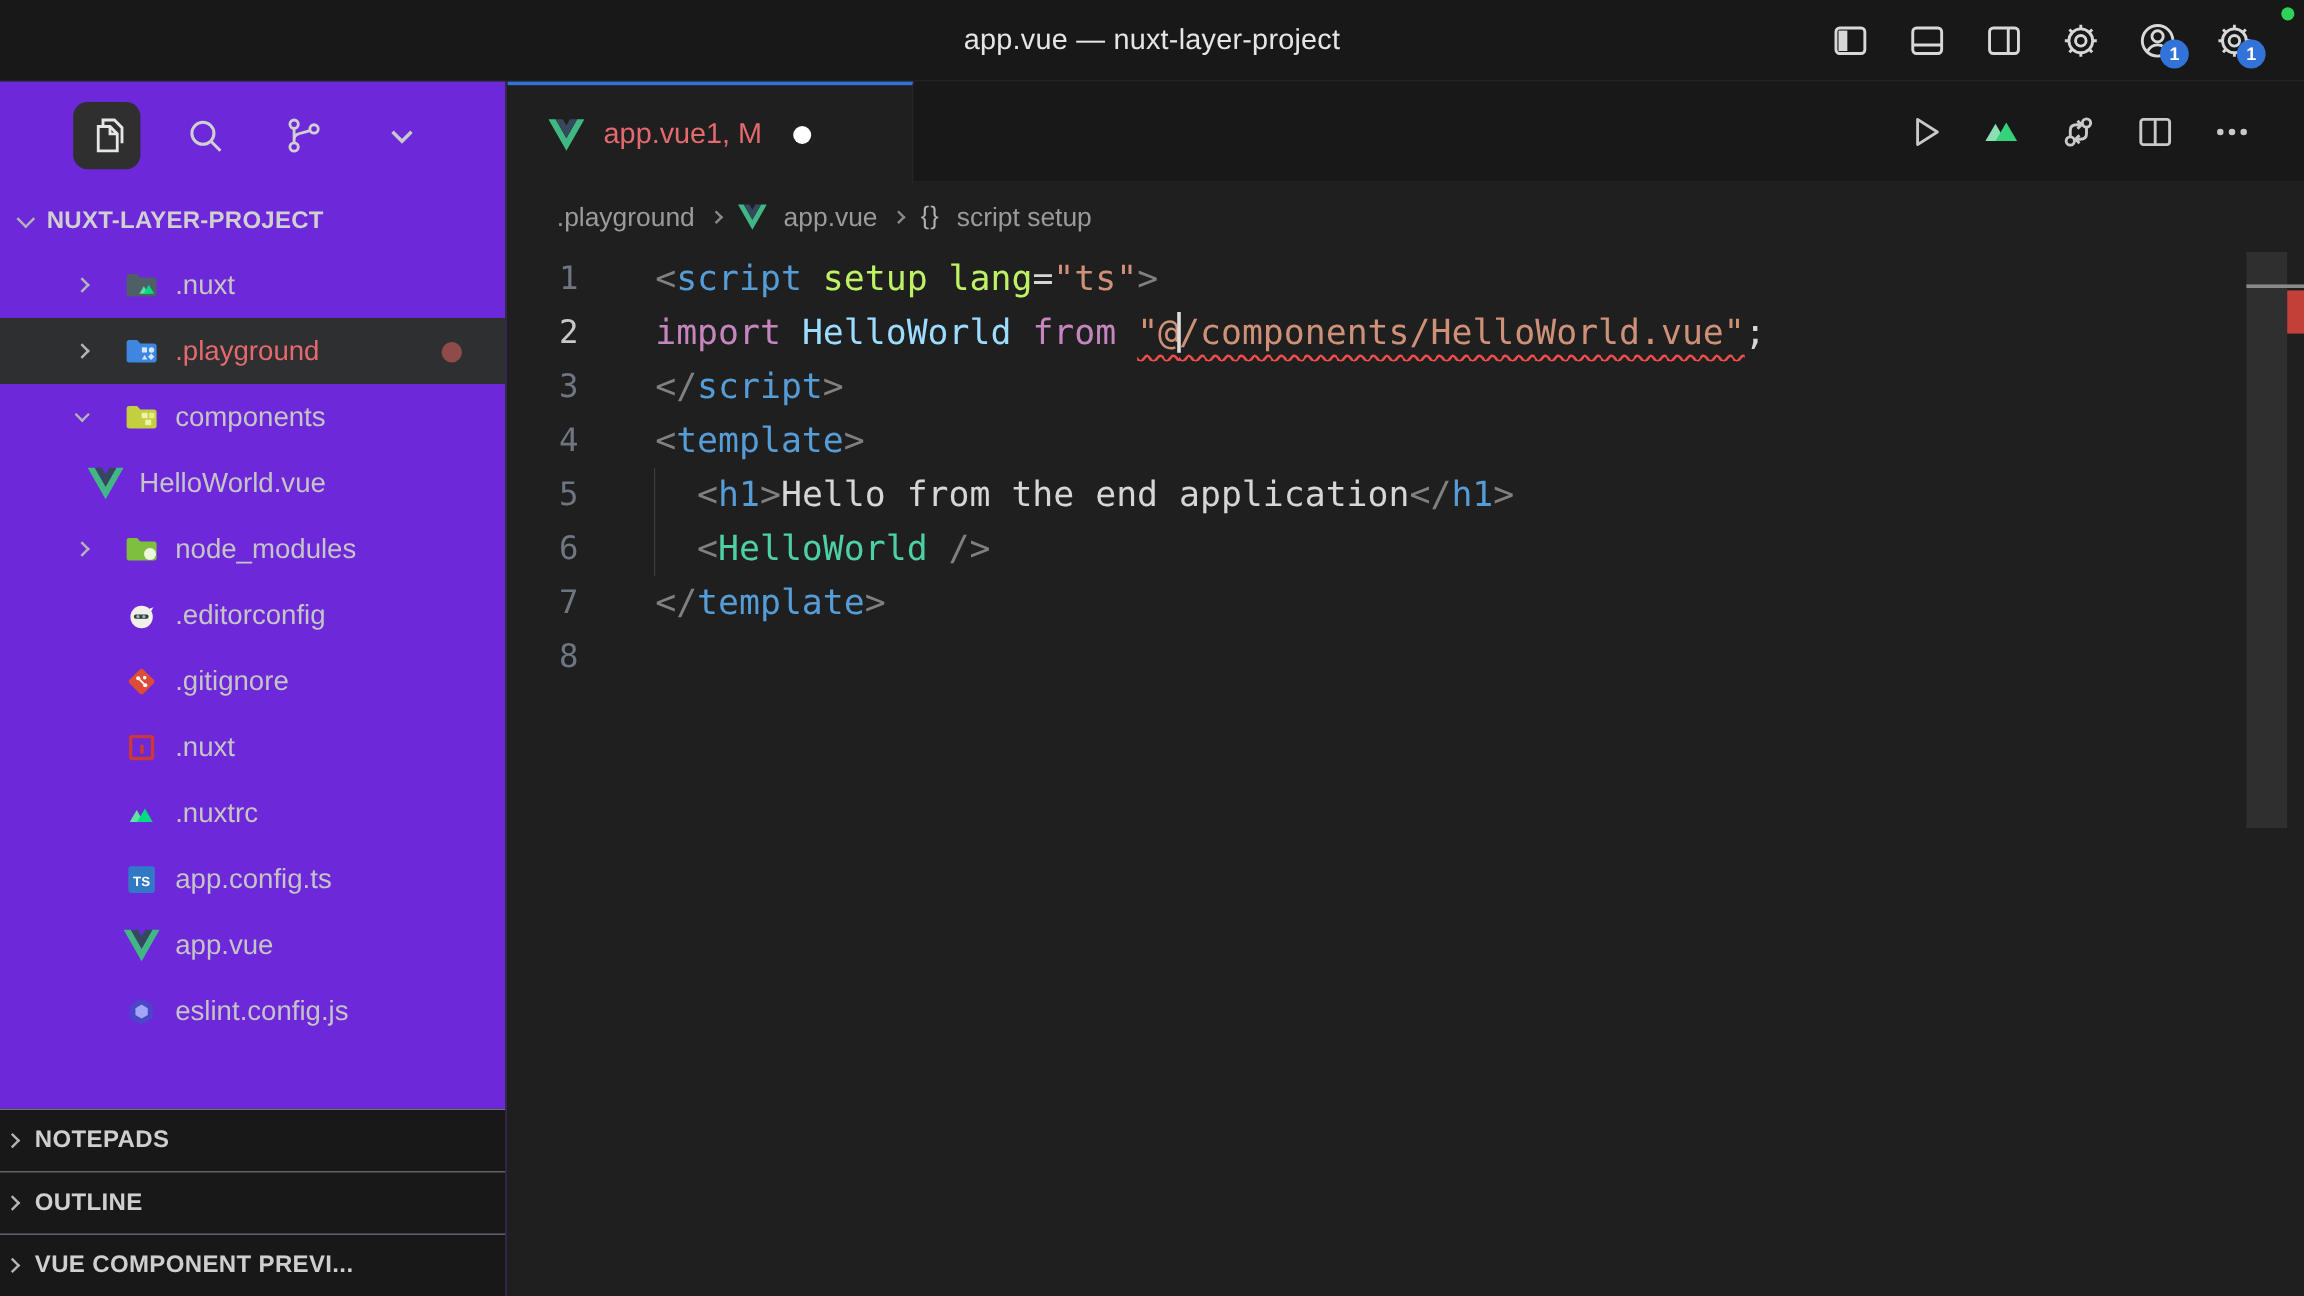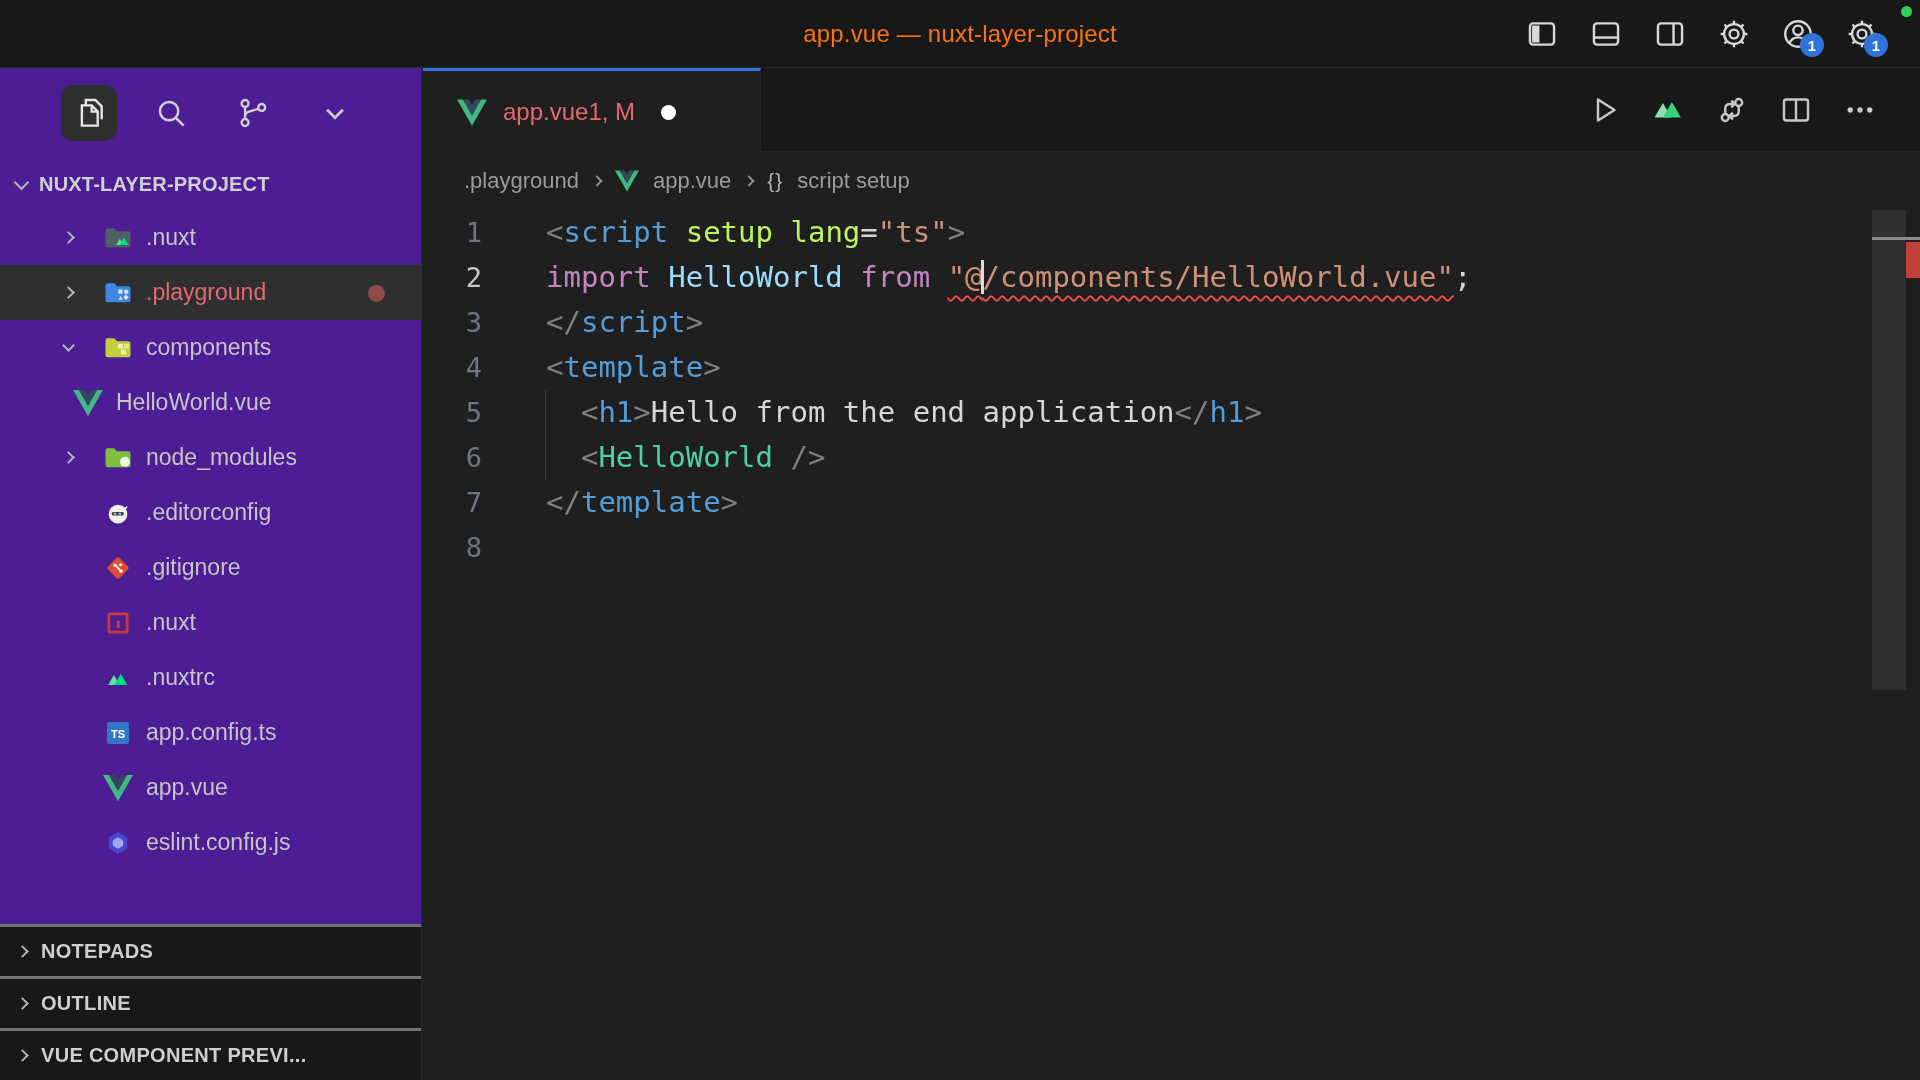--- a/index.html
+++ b/index.html
@@ -3,30 +3,30 @@
 <meta charset="utf-8">
 <style>
   html,body{margin:0;padding:0;background:#1f1f1f;}
   *{box-sizing:border-box;}
   .window{position:relative;width:1920px;height:1080px;overflow:hidden;background:#1f1f1f;
     font-family:"Liberation Sans",sans-serif;color:#cccccc;-webkit-font-smoothing:antialiased;}
 
   
   .titlebar{position:absolute;left:0;top:0;width:1920px;height:68px;background:#181818;
     border-bottom:1px solid #2a2a2a;display:flex;align-items:center;justify-content:center;}
-  .titlebar .title{font-size:24px;font-weight:500;color:#f97316;letter-spacing:.2px;}
+  .titlebar .title{font-size:24px;font-weight:500;color:#e5e5e5;letter-spacing:.2px;}
   .tb-icons{position:absolute;right:40px;top:0;height:68px;display:flex;align-items:center;gap:28px;}
   .tb-btn{position:relative;width:36px;height:36px;display:flex;align-items:center;justify-content:center;cursor:pointer;}
   .tb-btn svg{width:34px;height:34px;}
   .badge{position:absolute;right:-8px;bottom:-5px;width:24px;height:24px;border-radius:50%;
     background:#3273d9;color:#fff;font-size:15px;font-weight:700;display:flex;align-items:center;justify-content:center;}
   .green-dot{position:absolute;right:8px;top:6px;width:11px;height:11px;border-radius:50%;background:#2fd158;}
 
   
-  .sidebar{position:absolute;left:0;top:68px;width:422px;bottom:0;background:#4c1d95;border-right:1px solid #2b2b2b;}
+  .sidebar{position:absolute;left:0;top:68px;width:422px;bottom:0;background:#6d28d9;border-right:1px solid #2b2b2b;}
   .editor{position:absolute;left:423px;top:68px;right:0;bottom:0;background:#1f1f1f;}
 
   
   .activity{height:90px;display:flex;align-items:center;gap:26px;padding-left:61px;}
   .act-btn{width:56px;height:56px;display:flex;align-items:center;justify-content:center;border-radius:12px;cursor:pointer;}
   .act-btn.active{background:#2f2f2f;}
   .act-btn svg{width:38px;height:38px;}
 
   
   .exp-header{height:52px;display:flex;align-items:center;padding-left:16px;cursor:pointer;}
@@ -41,21 +41,21 @@
   .row.sel{background:#2d2f31;}
   .slot{width:38px;display:flex;align-items:center;}
   .ficon{width:32px;height:30px;display:flex;align-items:center;justify-content:center;margin-right:12px;}
   .ficon svg{width:30px;height:28px;}
   .flabel{font-size:23px;color:#c5c5c5;white-space:nowrap;}
   .flabel.err{color:#e5696d;}
   .row.child{padding-left:72px;}
   .mod-dot{position:absolute;right:36px;top:50%;margin-top:-8px;width:17px;height:17px;border-radius:50%;background:#8f4a4a;}
 
   .sections{position:absolute;left:0;right:0;bottom:0;}
-  .section{height:52px;display:flex;align-items:center;padding-left:18px;border-top:3px solid #737373;cursor:pointer;background:#181818;}
+  .section{height:52px;display:flex;align-items:center;padding-left:6px;border-top:1px solid #737373;cursor:pointer;background:#181818;}
   .section .lbl{margin-left:14px;font-size:20px;font-weight:700;color:#cfcfcf;letter-spacing:.3px;white-space:nowrap;}
 
   
   .tabbar{position:absolute;left:0;top:0;right:0;height:84px;background:#181818;border-bottom:1px solid #252525;}
   .tab{position:absolute;left:0;top:0;width:338px;height:85px;background:#1f1f1f;border-top:3px solid #3574d6;
     border-right:1px solid #252525;display:flex;align-items:center;padding-left:34px;cursor:pointer;}
   .tab .vicon{width:30px;height:27px;margin-right:16px;}
   .tab .tname{font-size:24px;color:#e5696d;}
   .tab .tbadge{font-size:24px;color:#e5696d;margin-left:0;}
   .dirty{width:15px;height:15px;border-radius:50%;background:#ffffff;margin-left:26px;}

